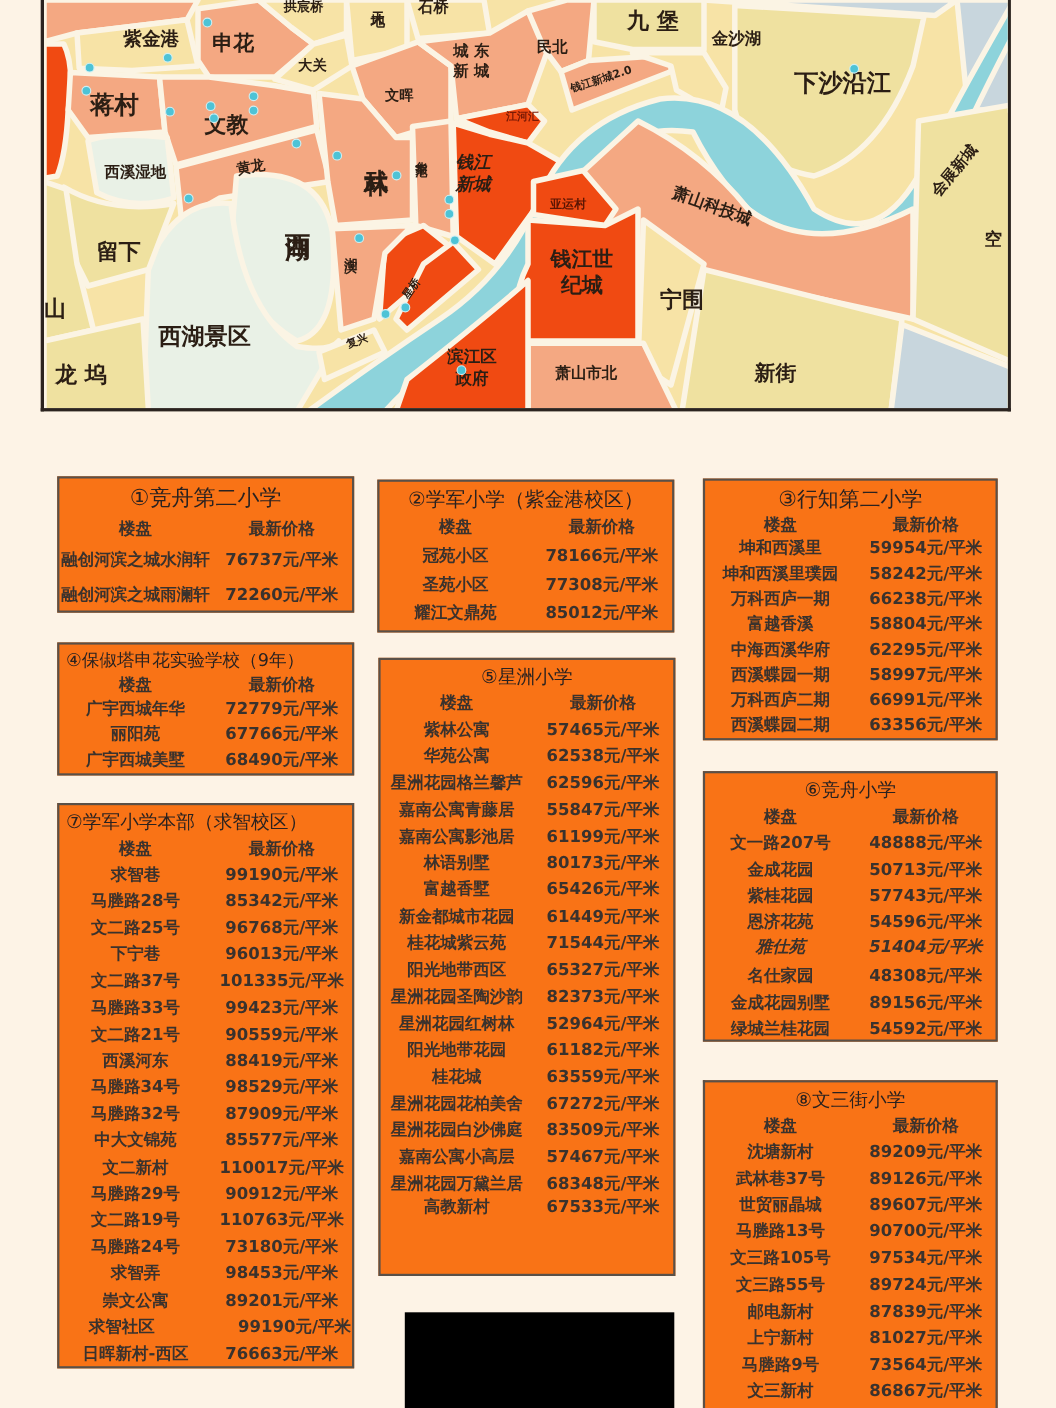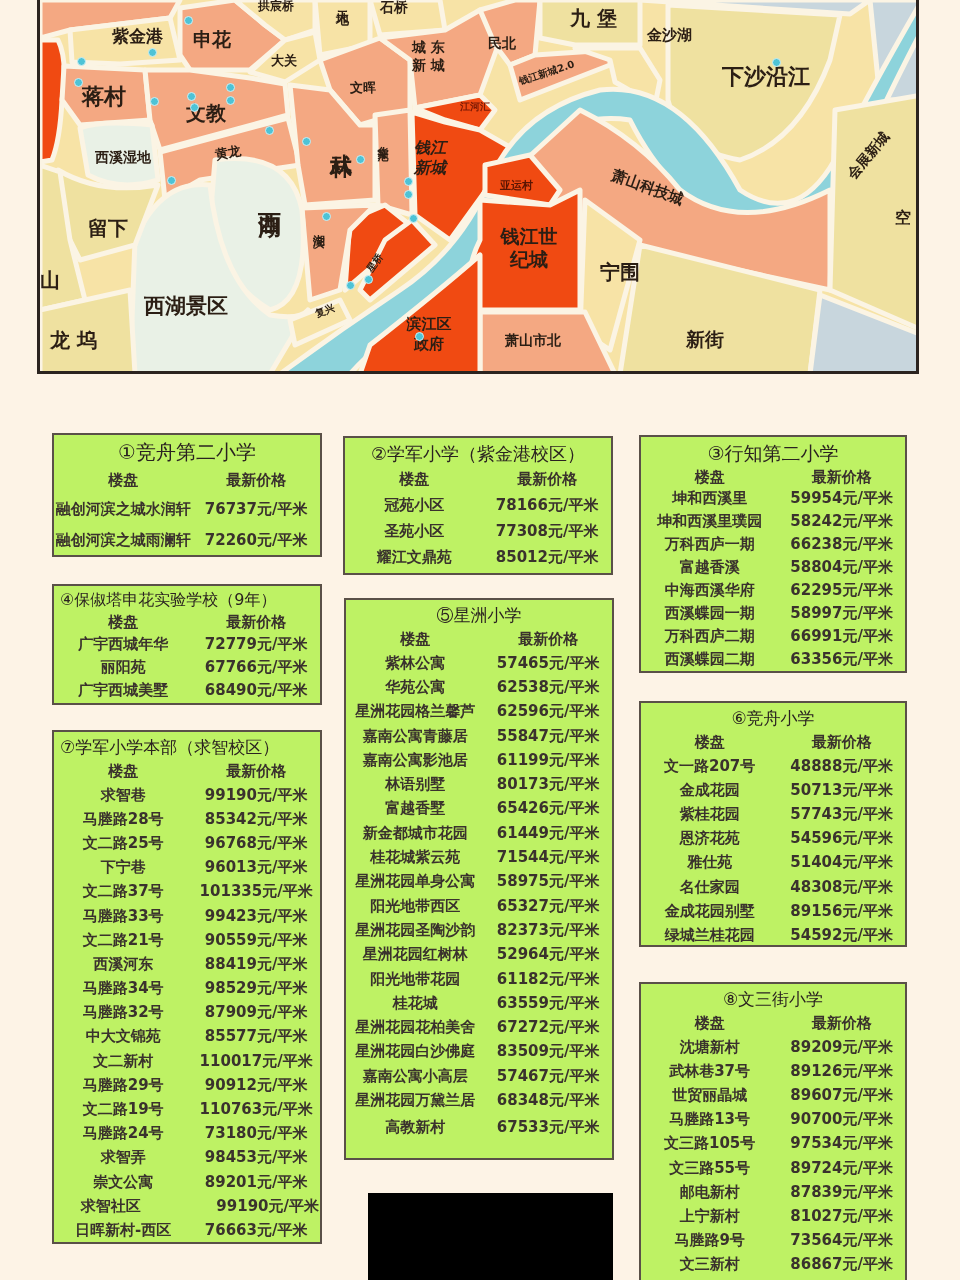--- a/index.html
+++ b/index.html
@@ -14,21 +14,21 @@
     overflow:hidden; background:#fbf4e4;
     border-left:3px solid #2b231f; border-right:3px solid #2b231f; border-bottom:3px solid #2b231f;
     box-sizing:border-box;
   }
   #map svg { position:absolute; left:0; top:0; }
   .lbl { position:absolute; font-weight:bold; color:#2b1e14; white-space:nowrap; line-height:1; }
   .lbl.v { writing-mode: vertical-rl; letter-spacing:2px; }
   .pin { position:absolute; width:7px; height:7px; border-radius:50%; background:#4ec3d6; border:1px solid #cdeff4; }
 
   .card {
-    position:absolute; border:2px solid #5a5048; background:#bef264; box-sizing:border-box;
+    position:absolute; border:2px solid #5a5048; background:#f97316; box-sizing:border-box;
   }
   .card-title {
     font-size:19px; font-weight:normal; text-align:center; color:#2a2220; margin-top:4px; white-space:nowrap;
   }
   .card-title.left { text-align:left; padding-left:6px; }
   .row { display:flex; font-size:15px; font-weight:bold; color:#3a322d; }
   .row .c1 { width:52%; text-align:center; white-space:nowrap; }
   .row .c2 { width:48%; text-align:center; white-space:nowrap; }
   .hdr { color:#3a322d; }
   .black-box { position:absolute; left:368px; top:1193px; width:245px; height:87px; background:#000; }
@@ -289,21 +289,21 @@
         <span class="c2">67766元/平米</span>
       </div>
       <div class="row" style="height: 23px; align-items: center;">
         <span class="c1">广宇西城美墅</span>
         <span class="c2">68490元/平米</span>
       </div>
     </div>
 </div>
 
 <div class="card" style="left:344px;top:598px;width:270px;height:562px;">
-  <div class="card-title" style="font-size:17px;font-family:Liberation Serif, serif;">⑤星洲小学</div>
+  <div class="card-title" style="font-size:17px;">⑤星洲小学</div>
   <div class="row hdr" style="height:24px;align-items:center;">
     <span class="c1">楼盘</span>
     <span class="c2">最新价格</span>
   </div>
   <div id="rows-5">
       <div class="row" style="height: 24.3px; align-items: center;">
         <span class="c1">紫林公寓</span>
         <span class="c2">57465元/平米</span>
       </div>
       <div class="row" style="height: 24.3px; align-items: center;">
@@ -332,24 +332,20 @@
       </div>
       <div class="row" style="height: 24.3px; align-items: center;">
         <span class="c1">新金都城市花园</span>
         <span class="c2">61449元/平米</span>
       </div>
       <div class="row" style="height: 24.3px; align-items: center;">
         <span class="c1">桂花城紫云苑</span>
         <span class="c2">71544元/平米</span>
       </div>
       <div class="row" style="height: 24.3px; align-items: center;">
-        <span class="c1">星洲花园单身公寓</span>
-        <span class="c2">58975元/平米</span>
-      </div>
-      <div class="row" style="height: 24.3px; align-items: center;">
         <span class="c1">阳光地带西区</span>
         <span class="c2">65327元/平米</span>
       </div>
       <div class="row" style="height: 24.3px; align-items: center;">
         <span class="c1">星洲花园圣陶沙韵</span>
         <span class="c2">82373元/平米</span>
       </div>
       <div class="row" style="height: 24.3px; align-items: center;">
         <span class="c1">星洲花园红树林</span>
         <span class="c2">52964元/平米</span>
@@ -371,21 +367,21 @@
         <span class="c2">83509元/平米</span>
       </div>
       <div class="row" style="height: 24.3px; align-items: center;">
         <span class="c1">嘉南公寓小高层</span>
         <span class="c2">57467元/平米</span>
       </div>
       <div class="row" style="height: 24.3px; align-items: center;">
         <span class="c1">星洲花园万黛兰居</span>
         <span class="c2">68348元/平米</span>
       </div>
-      <div class="row" style="height: 24.3px; align-items: flex-end;">
+      <div class="row" style="height: 24.3px; align-items: flex-start;">
         <span class="c1">高教新村</span>
         <span class="c2">67533元/平米</span>
       </div>
     </div>
 </div>
 
 <div class="card" style="left:639px;top:701px;width:268px;height:246px;">
   <div class="card-title" style="font-size:17px;">⑥竞舟小学</div>
   <div class="row hdr" style="height:24px;align-items:center;">
     <span class="c1">楼盘</span>
@@ -401,21 +397,21 @@
         <span class="c2">50713元/平米</span>
       </div>
       <div class="row" style="height: 24.2px; align-items: center;">
         <span class="c1">紫桂花园</span>
         <span class="c2">57743元/平米</span>
       </div>
       <div class="row" style="height: 24.2px; align-items: center;">
         <span class="c1">恩济花苑</span>
         <span class="c2">54596元/平米</span>
       </div>
-      <div class="row" style="height: 24.2px; align-items: center;">
+      <div class="row" style="height: 24.2px; align-items: flex-start; font-style: italic;">
         <span class="c1">雅仕苑</span>
         <span class="c2">51404元/平米</span>
       </div>
       <div class="row" style="height: 24.2px; align-items: center;">
         <span class="c1">名仕家园</span>
         <span class="c2">48308元/平米</span>
       </div>
       <div class="row" style="height: 24.2px; align-items: center;">
         <span class="c1">金成花园别墅</span>
         <span class="c2">89156元/平米</span>

